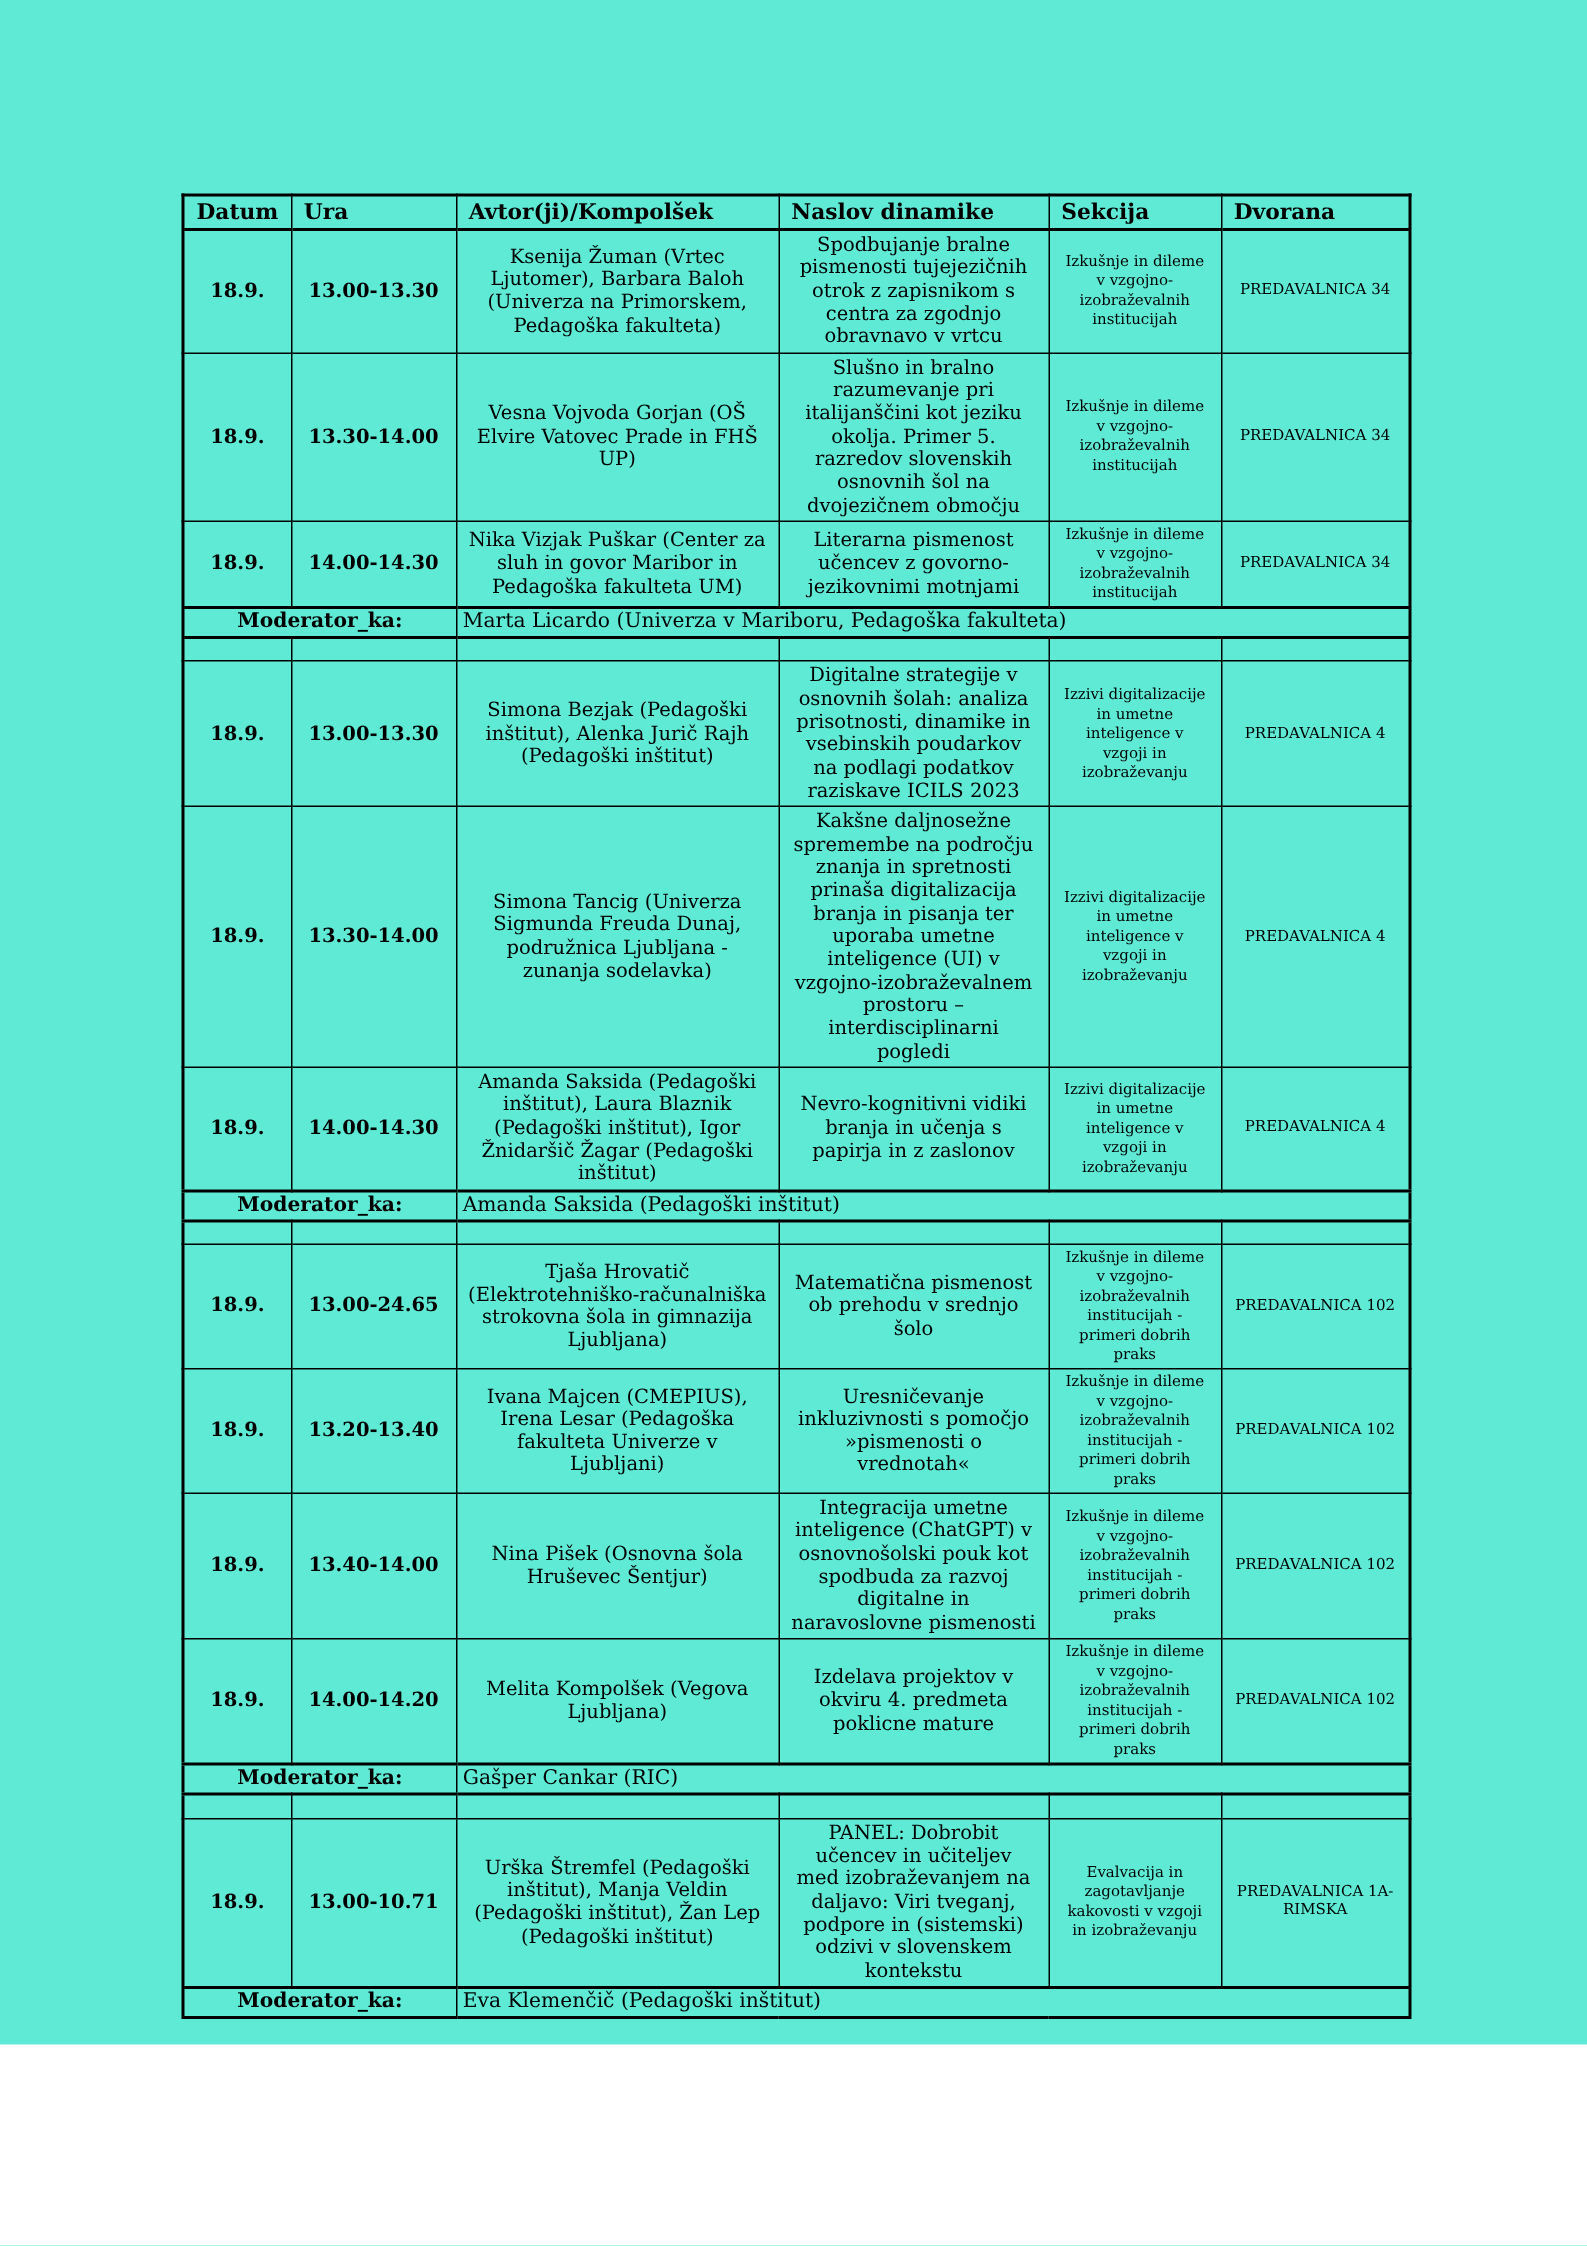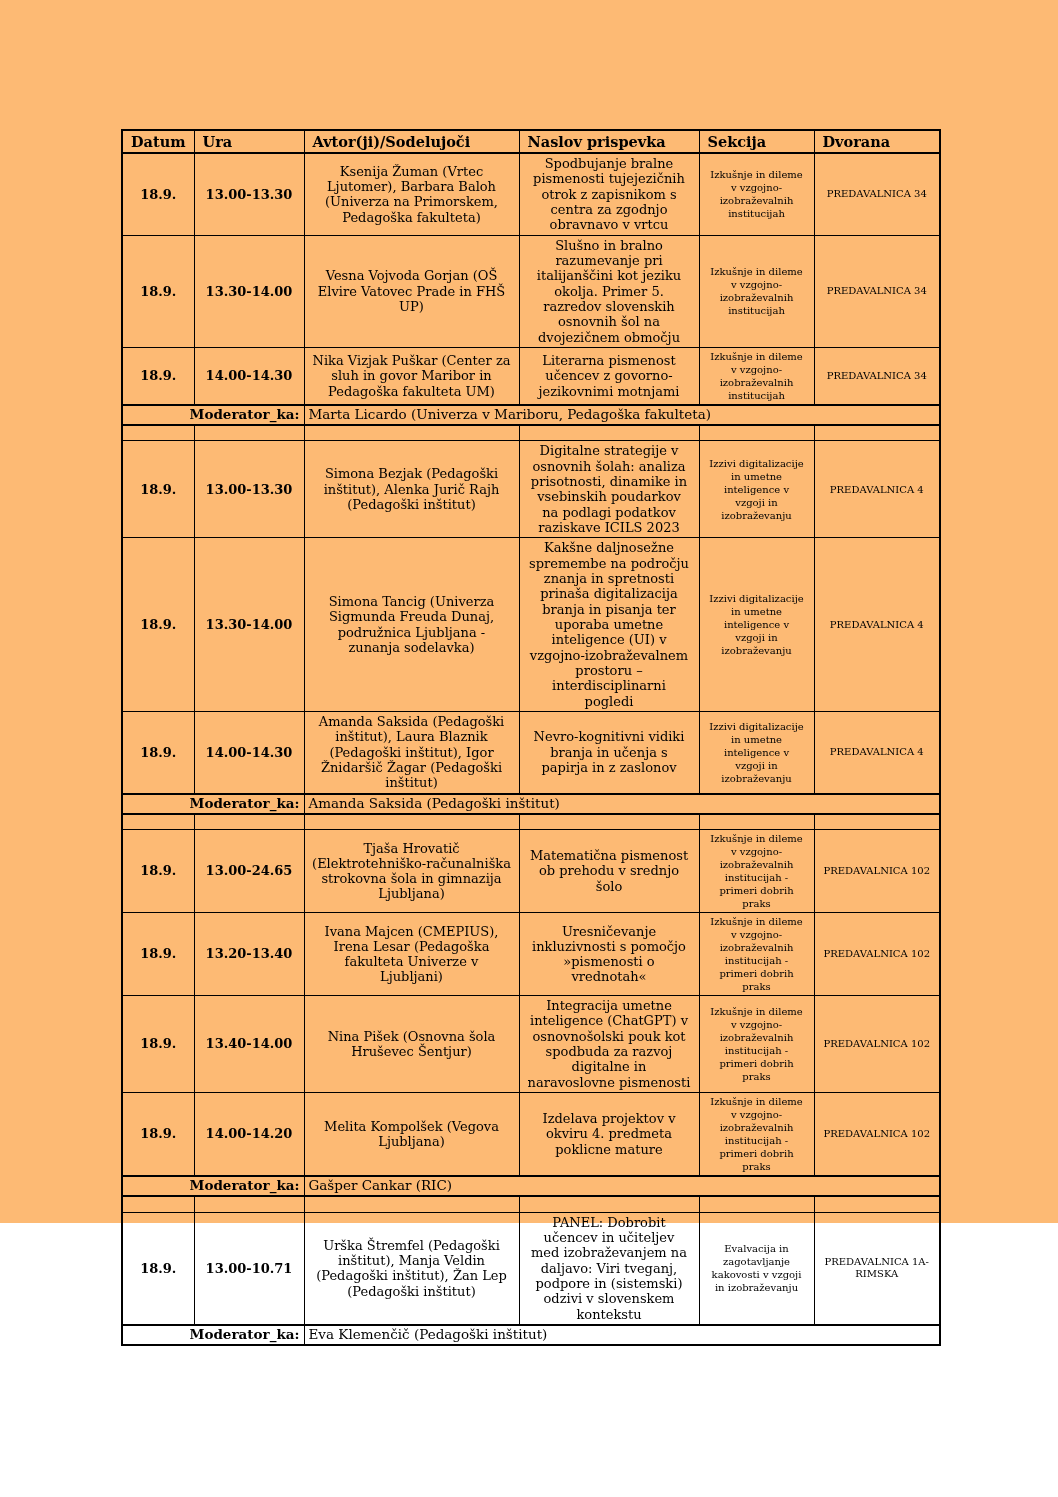--- a/index.html
+++ b/index.html
@@ -2,21 +2,21 @@
 <html><head>
 <meta charset="utf-8">
 <style>
   * { box-sizing: border-box; }
   html, body { margin: 0; padding: 0; }
   body {
     width: 1058px; height: 1497px;
     background: #ffffff; color: #000000;
     font-family: "DejaVu Serif", serif;
   }
-  .sheet { position: relative; width: 1058px; height: 1223px; background: #fdba74; }
+  .sheet { position: relative; width: 1058px; height: 1363px; background: #5eead4; }
   table.schedule {
     position: absolute; left: 121px; top: 129px; width: 818px;
     border-collapse: collapse; table-layout: fixed;
     border: 2px solid #000;
   }
   col.c0 { width: 72px; }
   col.c1 { width: 110px; }
   col.c2 { width: 215px; }
   col.c3 { width: 180px; }
   col.c4 { width: 115px; }
@@ -34,43 +34,43 @@
   }
   td.c-datum, td.c-ura { white-space: nowrap; font-weight: bold; }
   td.c-avtorji  { padding: 2px 7px; }
   td.c-naslov   { padding: 2px 8px; }
   td.c-sekcija  { font-size: 10px; line-height: 1.3; padding: 2px 9px; }
   td.c-dvorana  { font-size: 10px; padding: 2px 8px; margin-left: 22px; }
   tr.mod-row td {
     border-top: 2px solid #000; border-bottom: 2px solid #000;
     height: 20px; padding: 1px 4px; font-size: 13.5px;
   }
-  td.mod-label { font-weight: bold; text-align: right; }
+  td.mod-label { font-weight: bold; text-align: center; }
   td.mod-name  { text-align: left; padding-left: 9px; }
   tr.spacer-row td { height: 16px; padding: 0; }
 </style>
 </head>
 <body>
 
 <div class="sheet">
   <table class="schedule">
     <colgroup>
       <col class="c0">
         <col class="c1">
         <col class="c2">
         <col class="c3">
         <col class="c4">
         <col class="c5">
     </colgroup>
     <thead>
       <tr>
         <th>Datum</th>
         <th>Ura</th>
-        <th>Avtor(ji)/Sodelujoči</th>
-        <th>Naslov prispevka</th>
+        <th>Avtor(ji)/Kompolšek</th>
+        <th>Naslov dinamike</th>
         <th>Sekcija</th>
         <th>Dvorana</th>
       </tr>
     </thead>
     <tbody>
         <tr class="session-row">
           <td class="c-datum">18.9.</td>
           <td class="c-ura">13.00-13.30</td>
           <td class="c-avtorji">Ksenija Žuman (Vrtec Ljutomer), Barbara Baloh (Univerza na Primorskem, Pedagoška fakulteta)</td>
           <td class="c-naslov">Spodbujanje bralne pismenosti tujejezičnih otrok z zapisnikom s centra za zgodnjo obravnavo v vrtcu</td>

